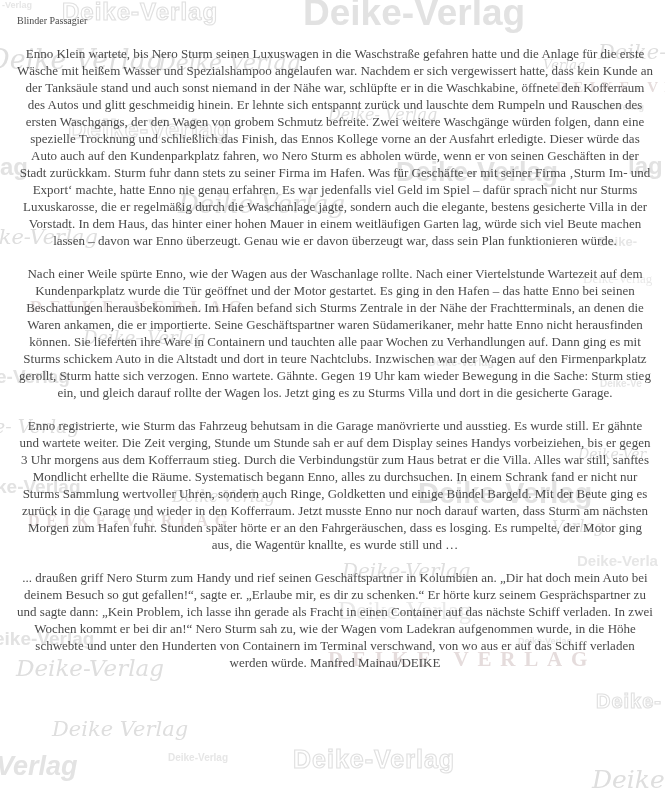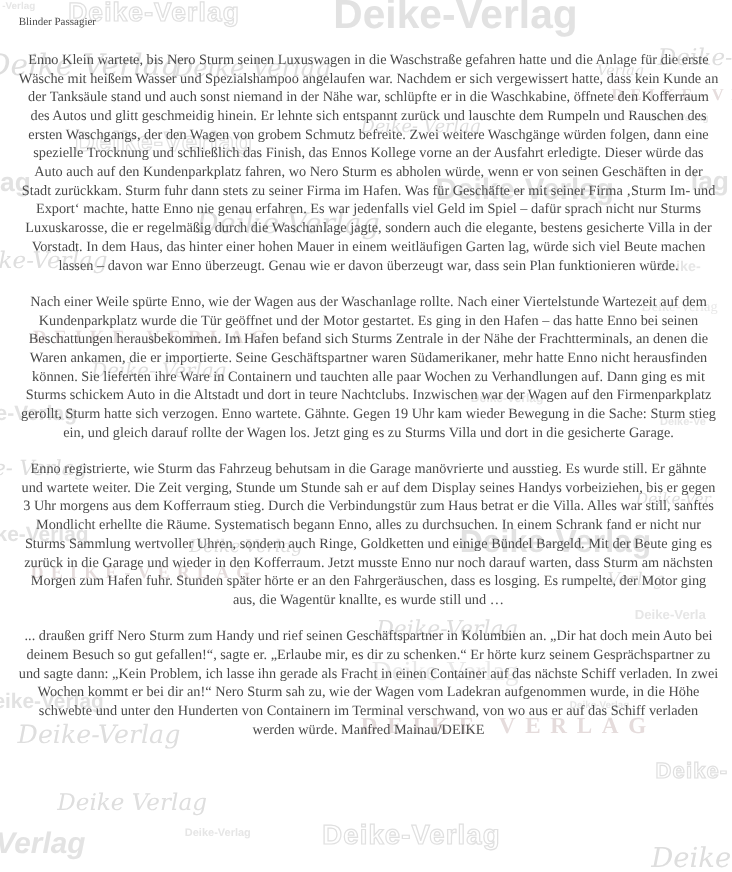--- a/index.html
+++ b/index.html
@@ -121,21 +121,21 @@
       <span class="wm wm-small" style="left: 428px; top: 357px; font-size: 11px;">Deike-Verlag</span>
       <span class="wm wm-bold" style="left: -4px; top: 367px; font-size: 19px;">e-Verlag</span>
       <span class="wm wm-small" style="left: 600px; top: 379px; font-size: 10px;">Deike-Ve</span>
       <span class="wm wm-script" style="left: -6px; top: 417px; font-size: 19px;">e- Verlag</span>
       <span class="wm wm-script" style="left: 578px; top: 447px; font-size: 14px;">Deike-Ver</span>
       <span class="wm wm-bold" style="left: -4px; top: 477px; font-size: 19px;">ke-Verlag</span>
       <span class="wm wm-script" style="left: 172px; top: 489px; font-size: 16px;">Deike-Verlag</span>
       <span class="wm wm-bold" style="left: 418px; top: 479px; font-size: 29px;">Deike-Verlag</span>
       <span class="wm wm-spaced" style="left: 28px; top: 513px; font-size: 16px;">DEIKE-VERLAG</span>
       <span class="wm wm-script" style="left: 552px; top: 519px; font-size: 16px;">Verlag</span>
-      <span class="wm wm-small" style="left: 577px; top: 553px; font-size: 12px;">Deike-Verla</span>
+      <span class="wm wm-small" style="left: 577px; top: 553px; font-size: 15px;">Deike-Verla</span>
       <span class="wm wm-script" style="left: 342px; top: 561px; font-size: 20px;">Deike-Verlag</span>
       <span class="wm wm-serif-light" style="left: 338px; top: 598px; font-size: 25px;">Deike-Verlag</span>
       <span class="wm wm-small" style="left: 518px; top: 637px; font-size: 9px;">Deike-Verlag</span>
       <span class="wm wm-bold" style="left: -6px; top: 629px; font-size: 19px;">eike-Verlag</span>
       <span class="wm wm-spaced" style="left: 328px; top: 649px; font-size: 21px;">DEIKE VERLAG</span>
       <span class="wm wm-script" style="left: 16px; top: 657px; font-size: 23px;">Deike-Verlag</span>
       <span class="wm wm-outline" style="left: 596px; top: 691px; font-size: 20px;">Deike-</span>
       <span class="wm wm-script" style="left: 52px; top: 719px; font-size: 21px;">Deike Verlag</span>
       <span class="wm wm-small" style="left: 168px; top: 753px; font-size: 10px;">Deike-Verlag</span>
       <span class="wm wm-outline" style="left: 293px; top: 747px; font-size: 25px;">Deike-Verlag</span>

